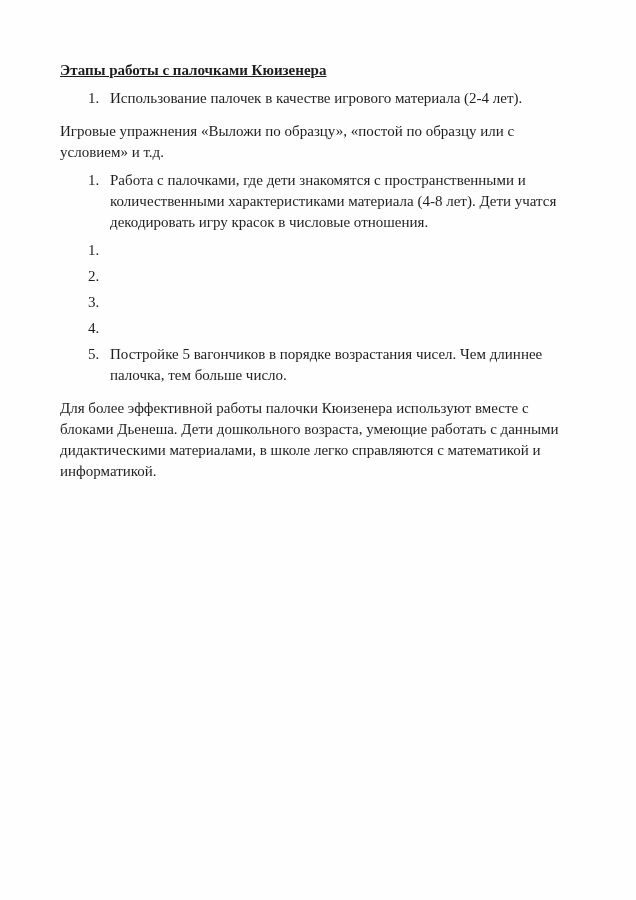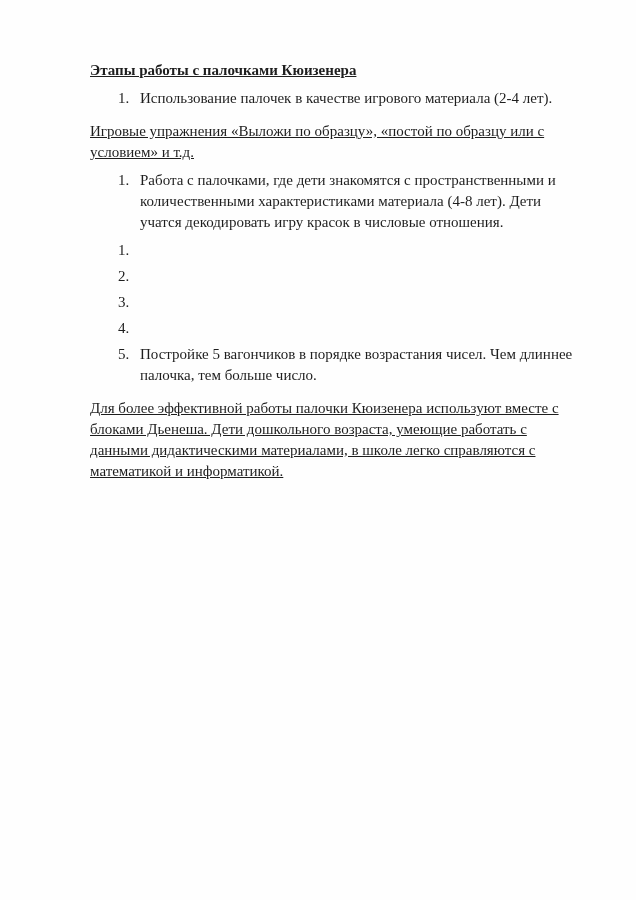--- a/index.html
+++ b/index.html
@@ -11,37 +11,36 @@
     height: 900px;
     background: #fefefe;
     overflow: hidden;
     font-family: "Liberation Serif", "DejaVu Serif", serif;
     color: #1e1e1e;
   }
   .page {
     box-sizing: border-box;
     width: 636px;
     height: 900px;
-    padding: 60px 56px 0 90px;
+    padding: 60px 56px 0 60px;
     background: #fefefe;
   }
   .doc {
     font-size: 15px;
     line-height: 21px;
   }
   .title {
     font-size: 15px;
     line-height: 21px;
     font-weight: bold;
     text-decoration: underline;
     margin: 0 0 7px 0;
   }
   .para {
     margin: 12px 0 7px 0;
-    text-decoration: underline;
   }
   .nlist {
     margin: 0 0 7px 0;
   }
   .nitem {
     display: flex;
     margin: 0 0 5px 0;
   }
   .nitem .num {
     flex: 0 0 50px;

